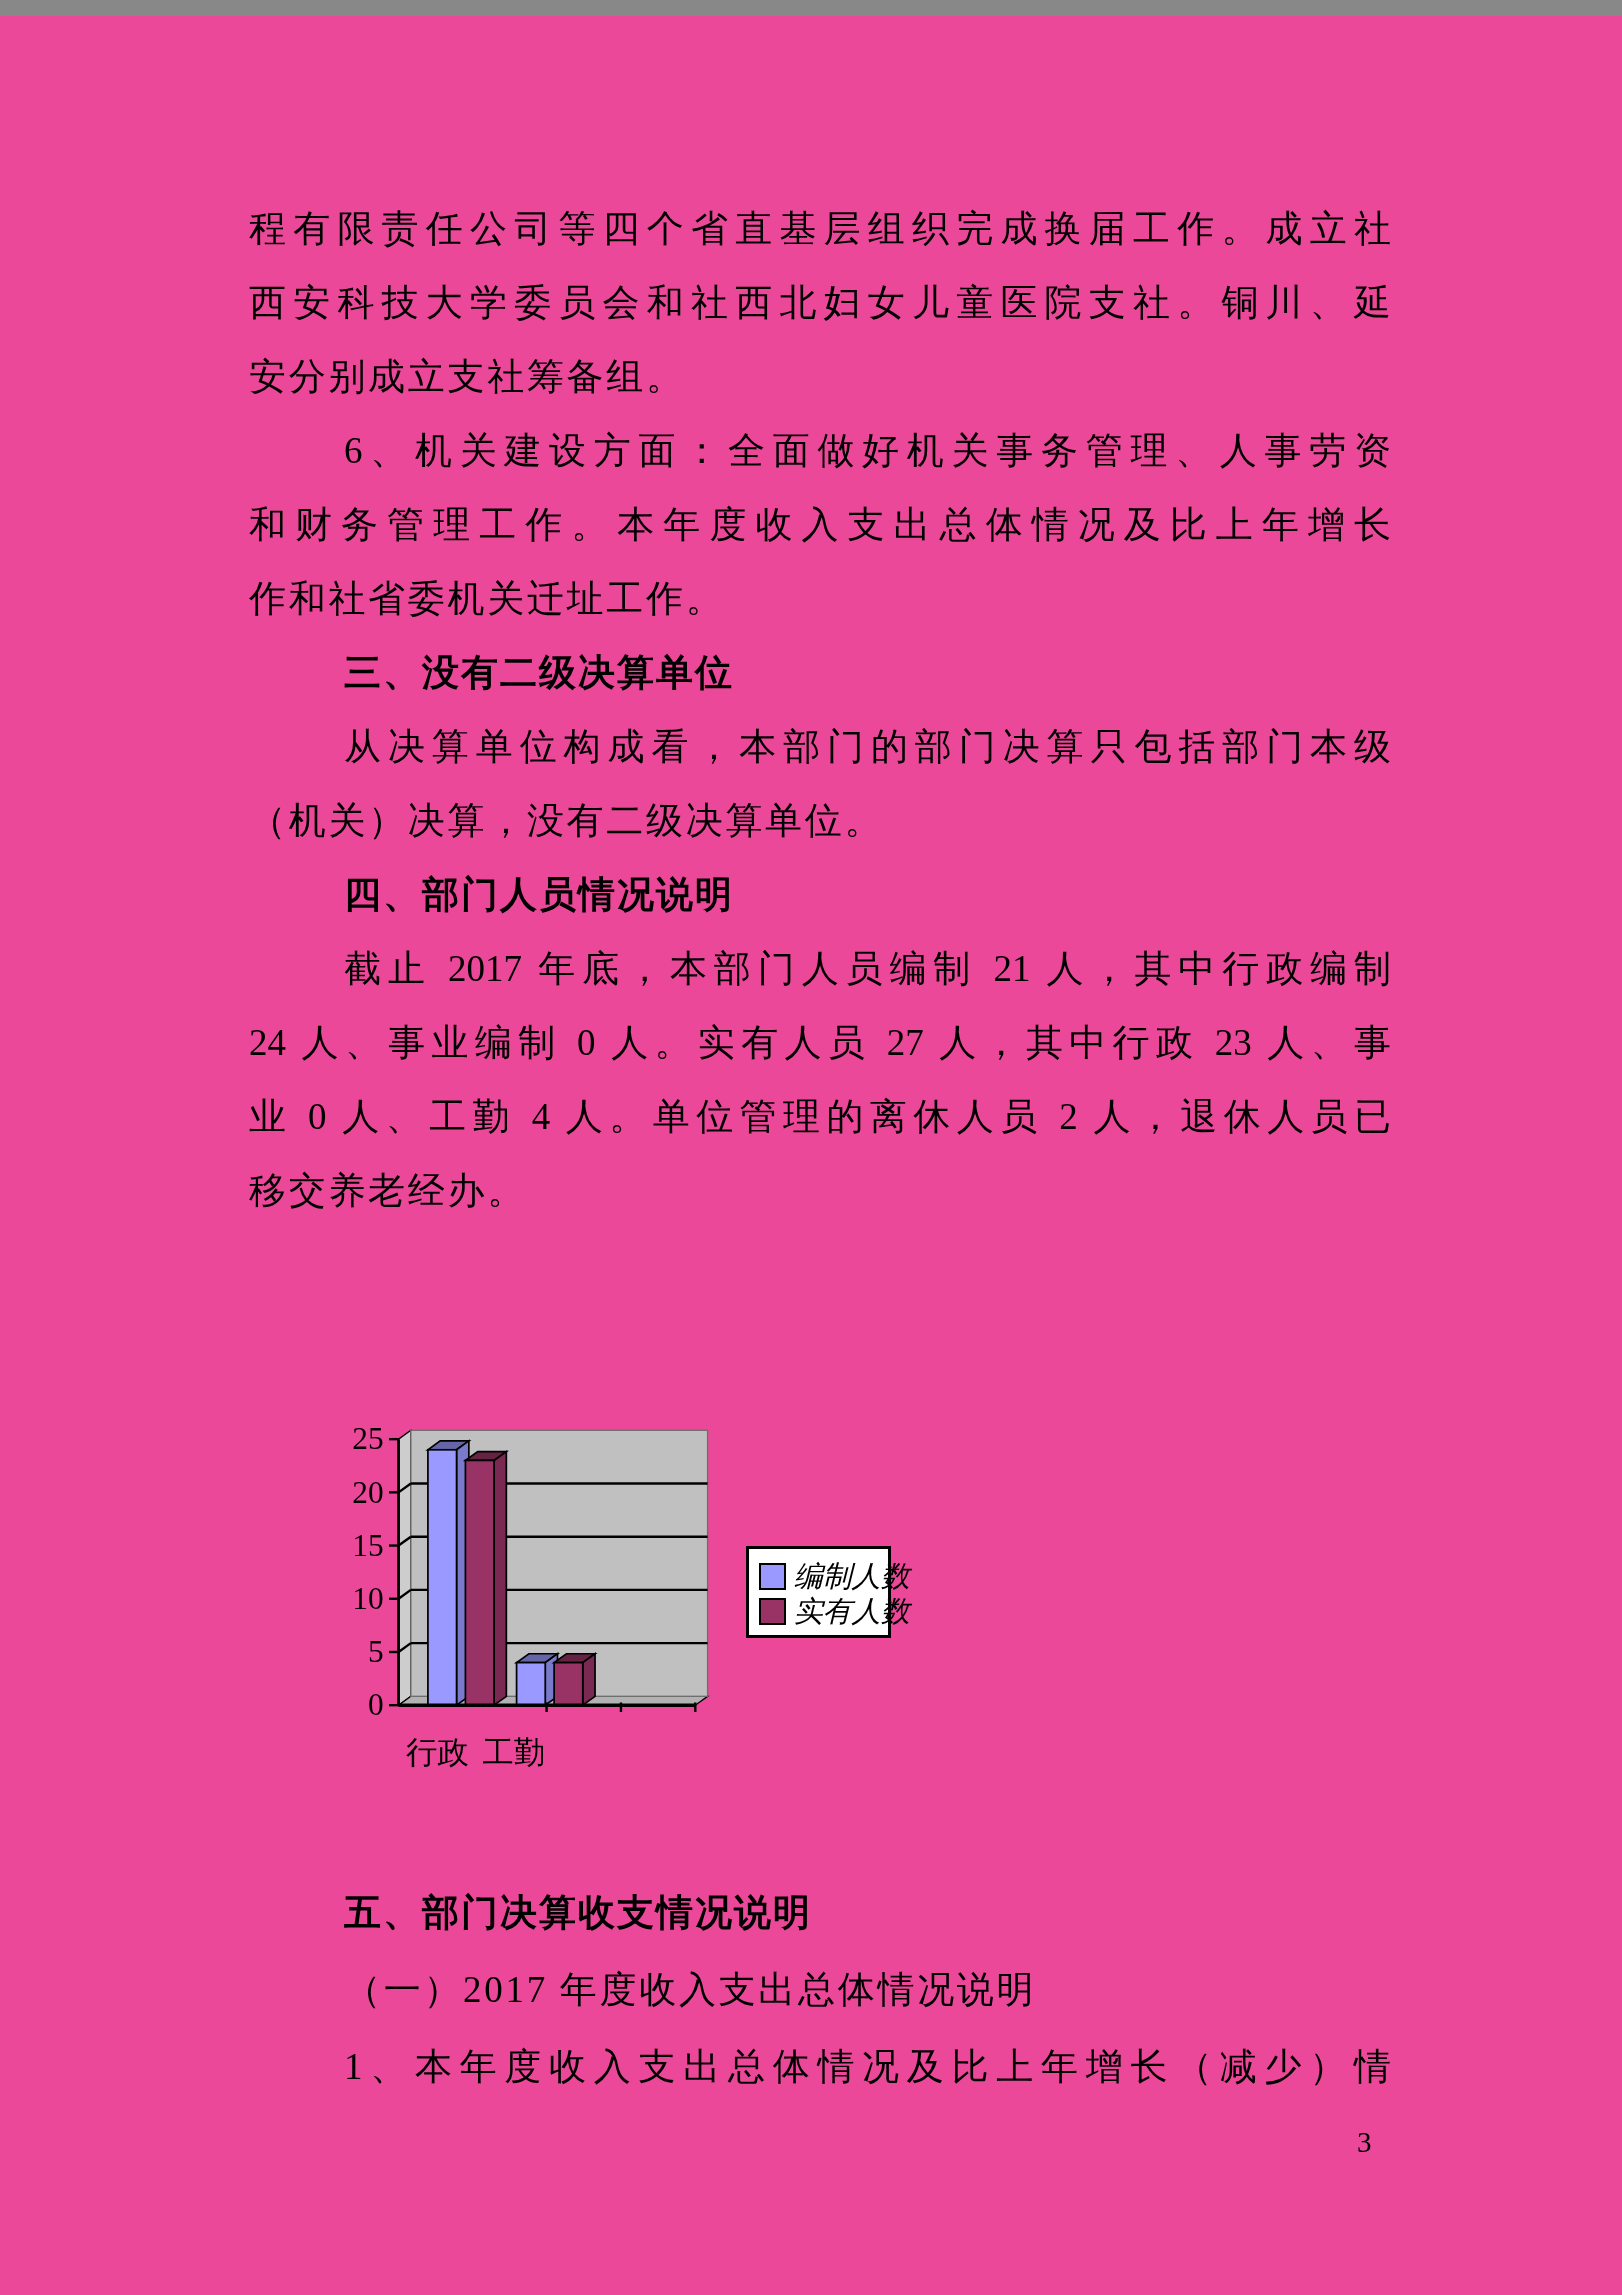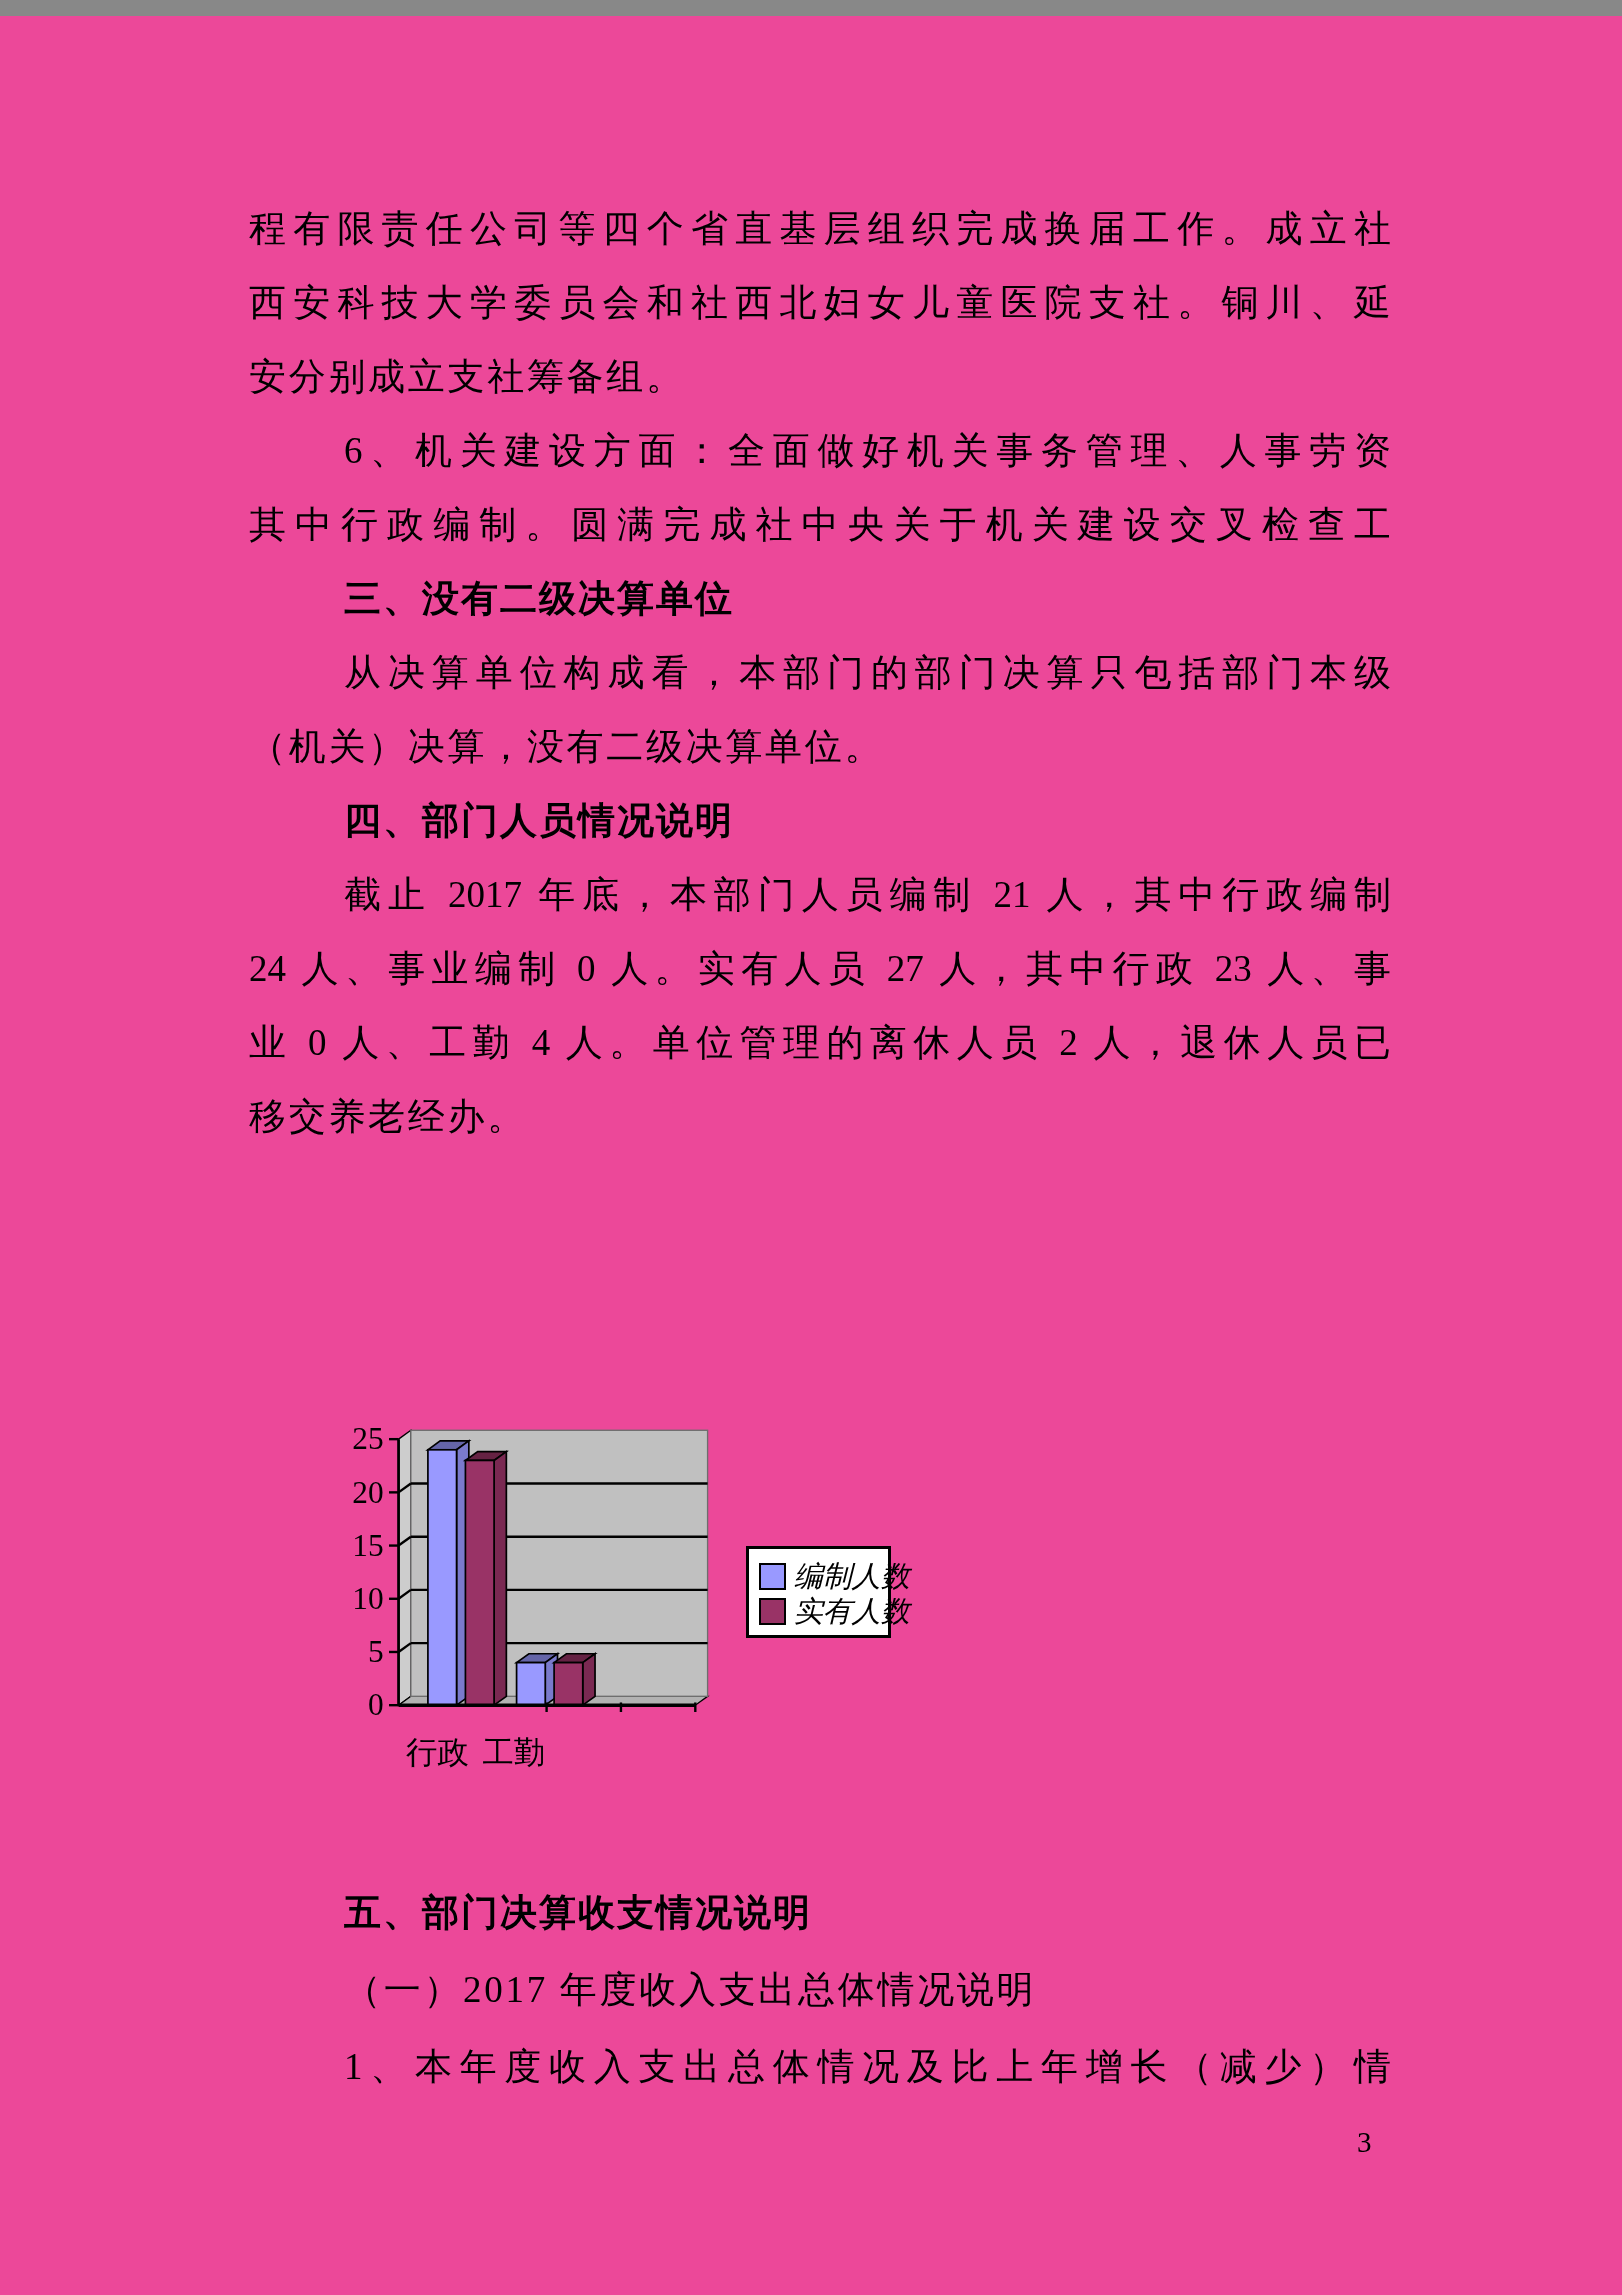--- a/index.html
+++ b/index.html
@@ -70,21 +70,22 @@
 </head>
 <body>
 
 <div class="page">
 
   <div class="text-block block1">
     <div class="line justify">程有限责任公司等四个省直基层组织完成换届工作。成立社</div>
     <div class="line justify">西安科技大学委员会和社西北妇女儿童医院支社。铜川、延</div>
     <div class="line end">安分别成立支社筹备组。</div>
     <div class="line justify indent">6、机关建设方面：全面做好机关事务管理、人事劳资</div>
-    <div class="line justify">其中行政编制。圆满完成社中央关于机关建设交叉检查工</div>
+    <div class="line justify">和财务管理工作。本年度收入支出总体情况及比上年增长</div>
+    <div class="line end">作和社省委机关迁址工作。</div>
     <div class="line heading indent">三、没有二级决算单位</div>
     <div class="line justify indent">从决算单位构成看，本部门的部门决算只包括部门本级</div>
     <div class="line end">（机关）决算，没有二级决算单位。</div>
     <div class="line heading indent">四、部门人员情况说明</div>
     <div class="line justify indent">截止 2017 年底，本部门人员编制 21 人，其中行政编制</div>
     <div class="line justify">24 人、事业编制 0 人。实有人员 27 人，其中行政 23 人、事</div>
     <div class="line justify">业 0 人、工勤 4 人。单位管理的离休人员 2 人，退休人员已</div>
     <div class="line end">移交养老经办。</div>
   </div>
 

